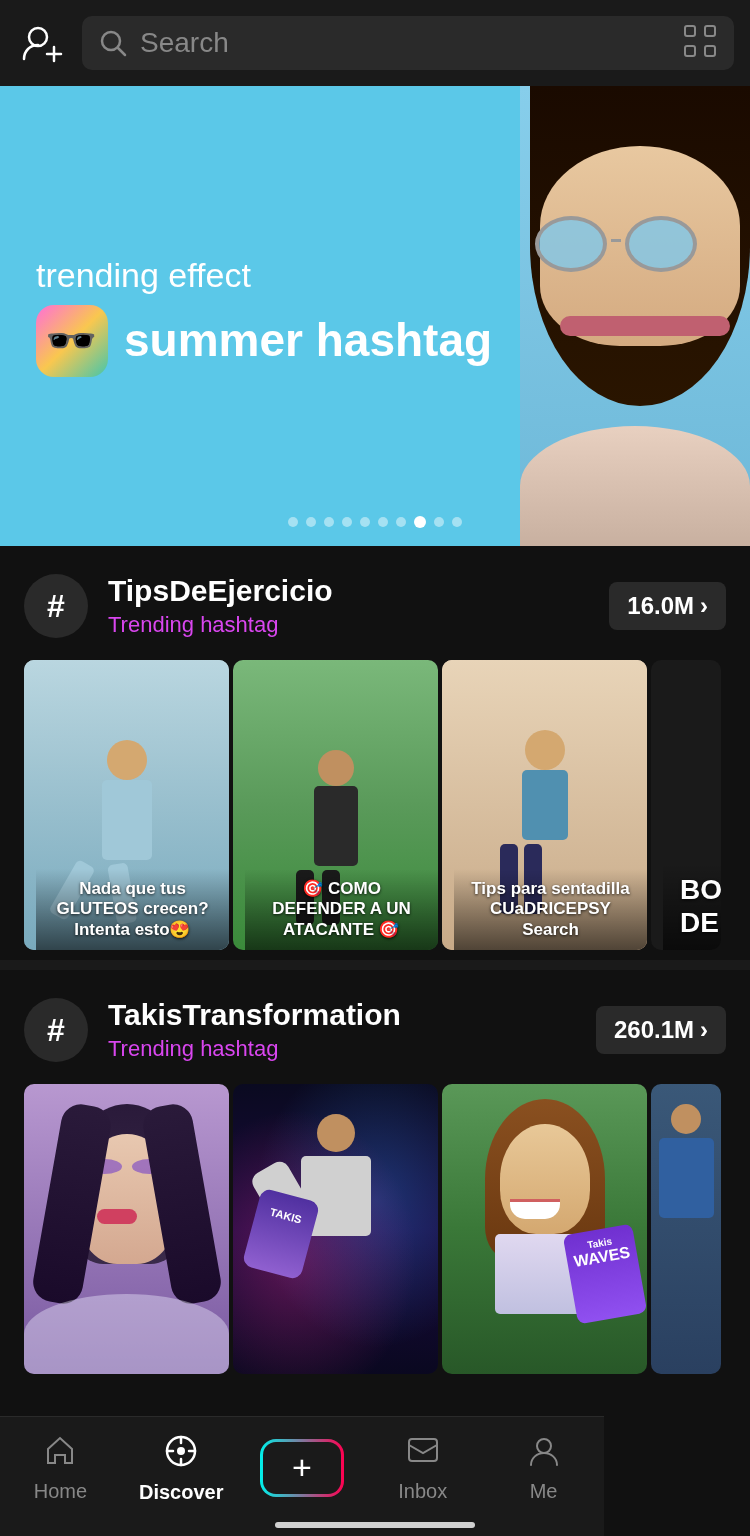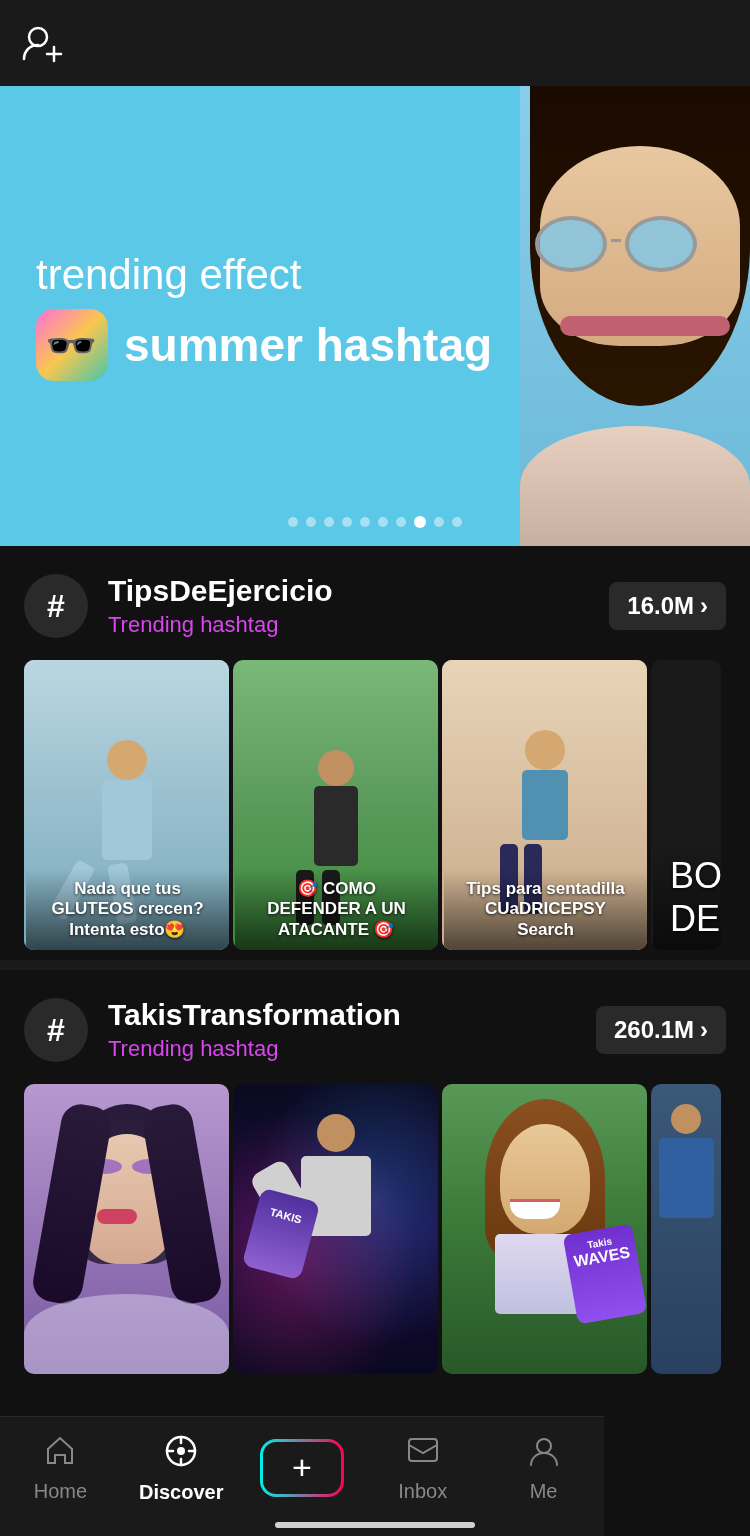--- a/index.html
+++ b/index.html
@@ -59,21 +59,21 @@
     .banner-content {
       position: absolute;
       left: 0; top: 0; bottom: 0;
       width: 560px;
       display: flex;
       flex-direction: column;
       justify-content: center;
       padding: 40px 36px;
     }
     .banner-label {
-      font-size: 42px;
+      font-size: 34px;
       font-weight: 400;
       color: #fff;
       margin-bottom: 10px;
     }
     .banner-effect-row {
       display: flex;
       align-items: center;
       gap: 16px;
     }
     .effect-icon {
@@ -195,21 +195,21 @@
       position: relative;
     }
     
     .thumb-1 { background: linear-gradient(180deg, #d0e8f0 0%, #c0d8e0 30%, #a0c0cc 70%, #80a8b4 100%); }
     .thumb-2 { background: linear-gradient(180deg, #7ab87a 0%, #5a9a5a 50%, #3a8a3a 100%); }
     .thumb-3 { background: linear-gradient(180deg, #e8d0b8 0%, #d0b898 50%, #b89878 100%); }
     .thumb-4 { background: linear-gradient(180deg, #2a2a2a 0%, #1a1a1a 100%); }
 
     .thumb-overlay {
       position: absolute;
-      bottom: 0; left: 2px; right: 0;
+      bottom: 0; left: 12px; right: 0;
       padding: 10px 17px;
       background: linear-gradient(transparent, rgba(0,0,0,0.6));
     }
     .thumb-text {
       font-size: 17px;
       font-weight: 700;
       color: #fff;
       text-shadow: 0 1px 3px rgba(0,0,0,0.8);
       line-height: 1.2;
       text-align: center;
@@ -303,20 +303,35 @@
 <body>
 
 <div class="top-bar">
   <div class="add-friend-btn">
     <svg width="44" height="44" viewBox="0 0 44 44" fill="none">
       <circle cx="18" cy="16" r="9" stroke="#fff" stroke-width="2.5" fill="none"></circle>
       <path d="M4 38c0-8 6-14 14-14" stroke="#fff" stroke-width="2.5" stroke-linecap="round" fill="none"></path>
       <line x1="34" y1="26" x2="34" y2="40" stroke="#fff" stroke-width="2.5" stroke-linecap="round"></line>
       <line x1="27" y1="33" x2="41" y2="33" stroke="#fff" stroke-width="2.5" stroke-linecap="round"></line>
     </svg>
+  </div>
+  <div class="search-bar">
+    <svg width="30" height="30" viewBox="0 0 30 30" fill="none">
+      <circle cx="13" cy="13" r="9" stroke="#888" stroke-width="2.5" fill="none"></circle>
+      <line x1="20" y1="20" x2="27" y2="27" stroke="#888" stroke-width="2.5" stroke-linecap="round"></line>
+    </svg>
+    <span class="search-placeholder">Search</span>
+    <div class="scan-icon">
+      <svg width="36" height="36" viewBox="0 0 36 36" fill="none">
+        <rect x="3" y="3" width="10" height="10" rx="2" stroke="#888" stroke-width="2" fill="none"></rect>
+        <rect x="23" y="3" width="10" height="10" rx="2" stroke="#888" stroke-width="2" fill="none"></rect>
+        <rect x="3" y="23" width="10" height="10" rx="2" stroke="#888" stroke-width="2" fill="none"></rect>
+        <rect x="23" y="23" width="10" height="10" rx="2" stroke="#888" stroke-width="2" fill="none"></rect>
+      </svg>
+    </div>
   </div>
 </div>
 
 <div class="banner">
   <div class="banner-content">
     <div class="banner-label">trending effect</div>
     <div class="banner-effect-row">
       <div class="effect-icon">
         <span style="font-size:42px;">🕶️</span>
       </div>
@@ -422,21 +437,21 @@
         </div>
         <div class="thumb-overlay">
           <div class="thumb-text">Tips para sentadilla CUaDRICEPSY Search</div>
         </div>
       </div>
     </div>
 
     <div class="thumb" style="width:70px;">
       <div class="thumb-bg thumb-4" style="position:relative;width:100%;height:100%;background:#1a1a1a;">
         <div class="thumb-overlay">
-          <div class="thumb-text" style="font-size:36px;font-weight:400;">BO<br>DE</div>
+          <div class="thumb-text" style="font-size:28px;font-weight:700;">BO<br>DE</div>
         </div>
       </div>
     </div>
   </div>
 </div>
 
 <div class="section-divider"></div>
 
 <div class="hashtag-section">
   <div class="hashtag-header">

